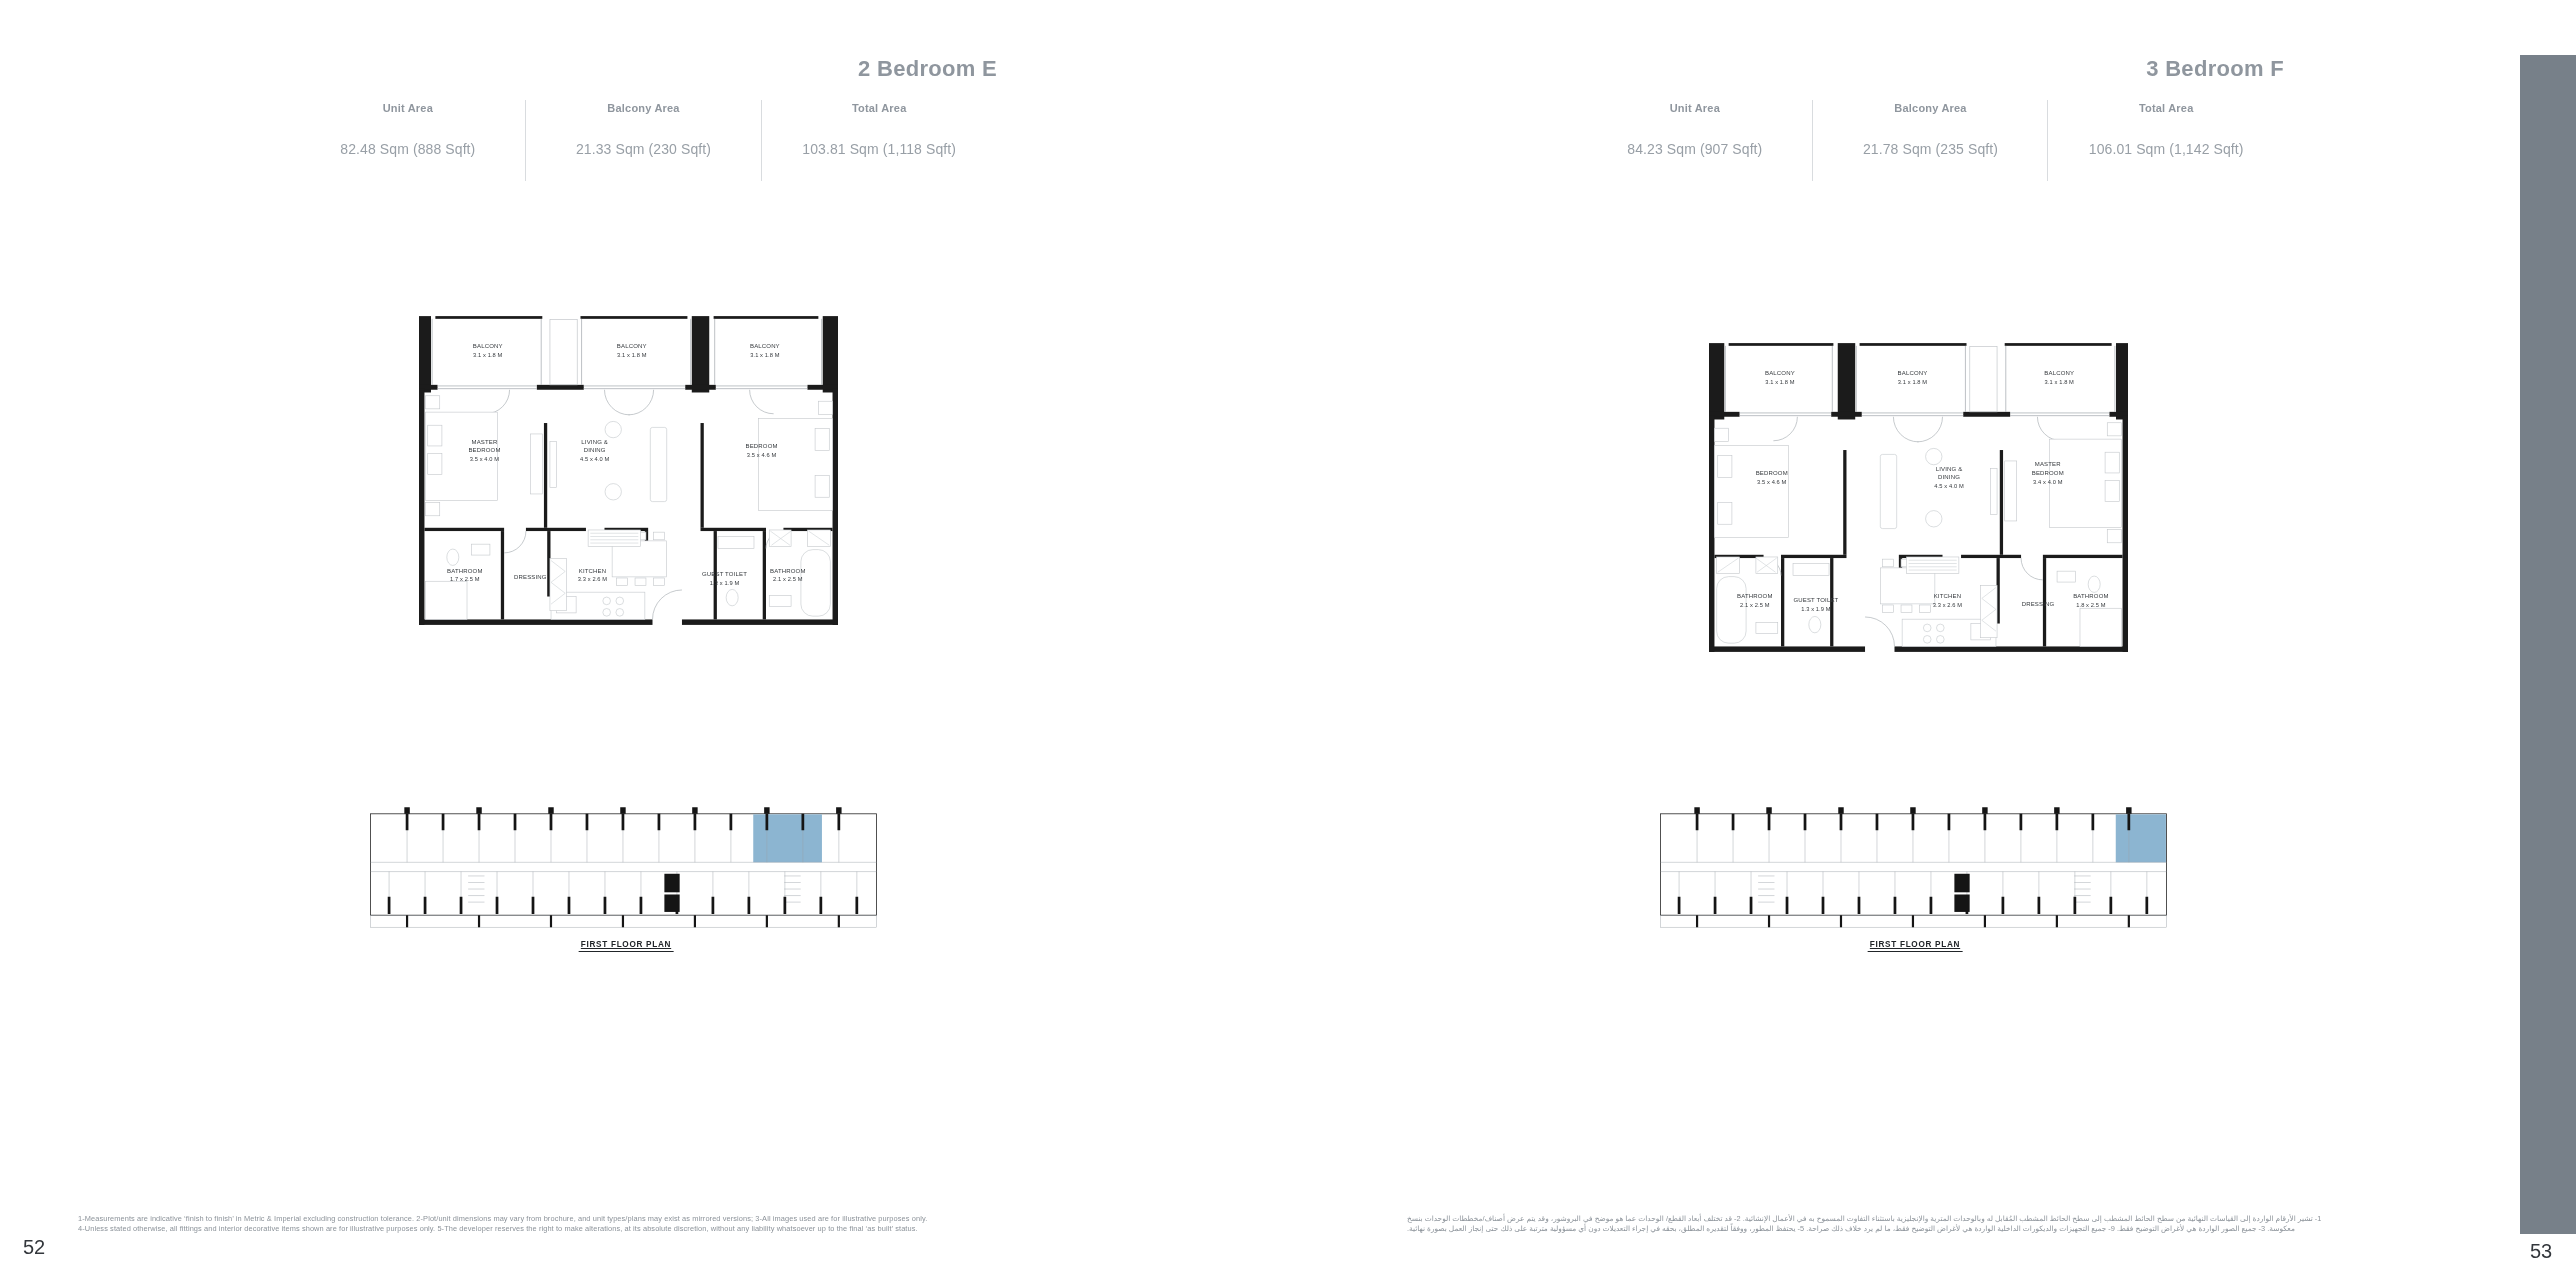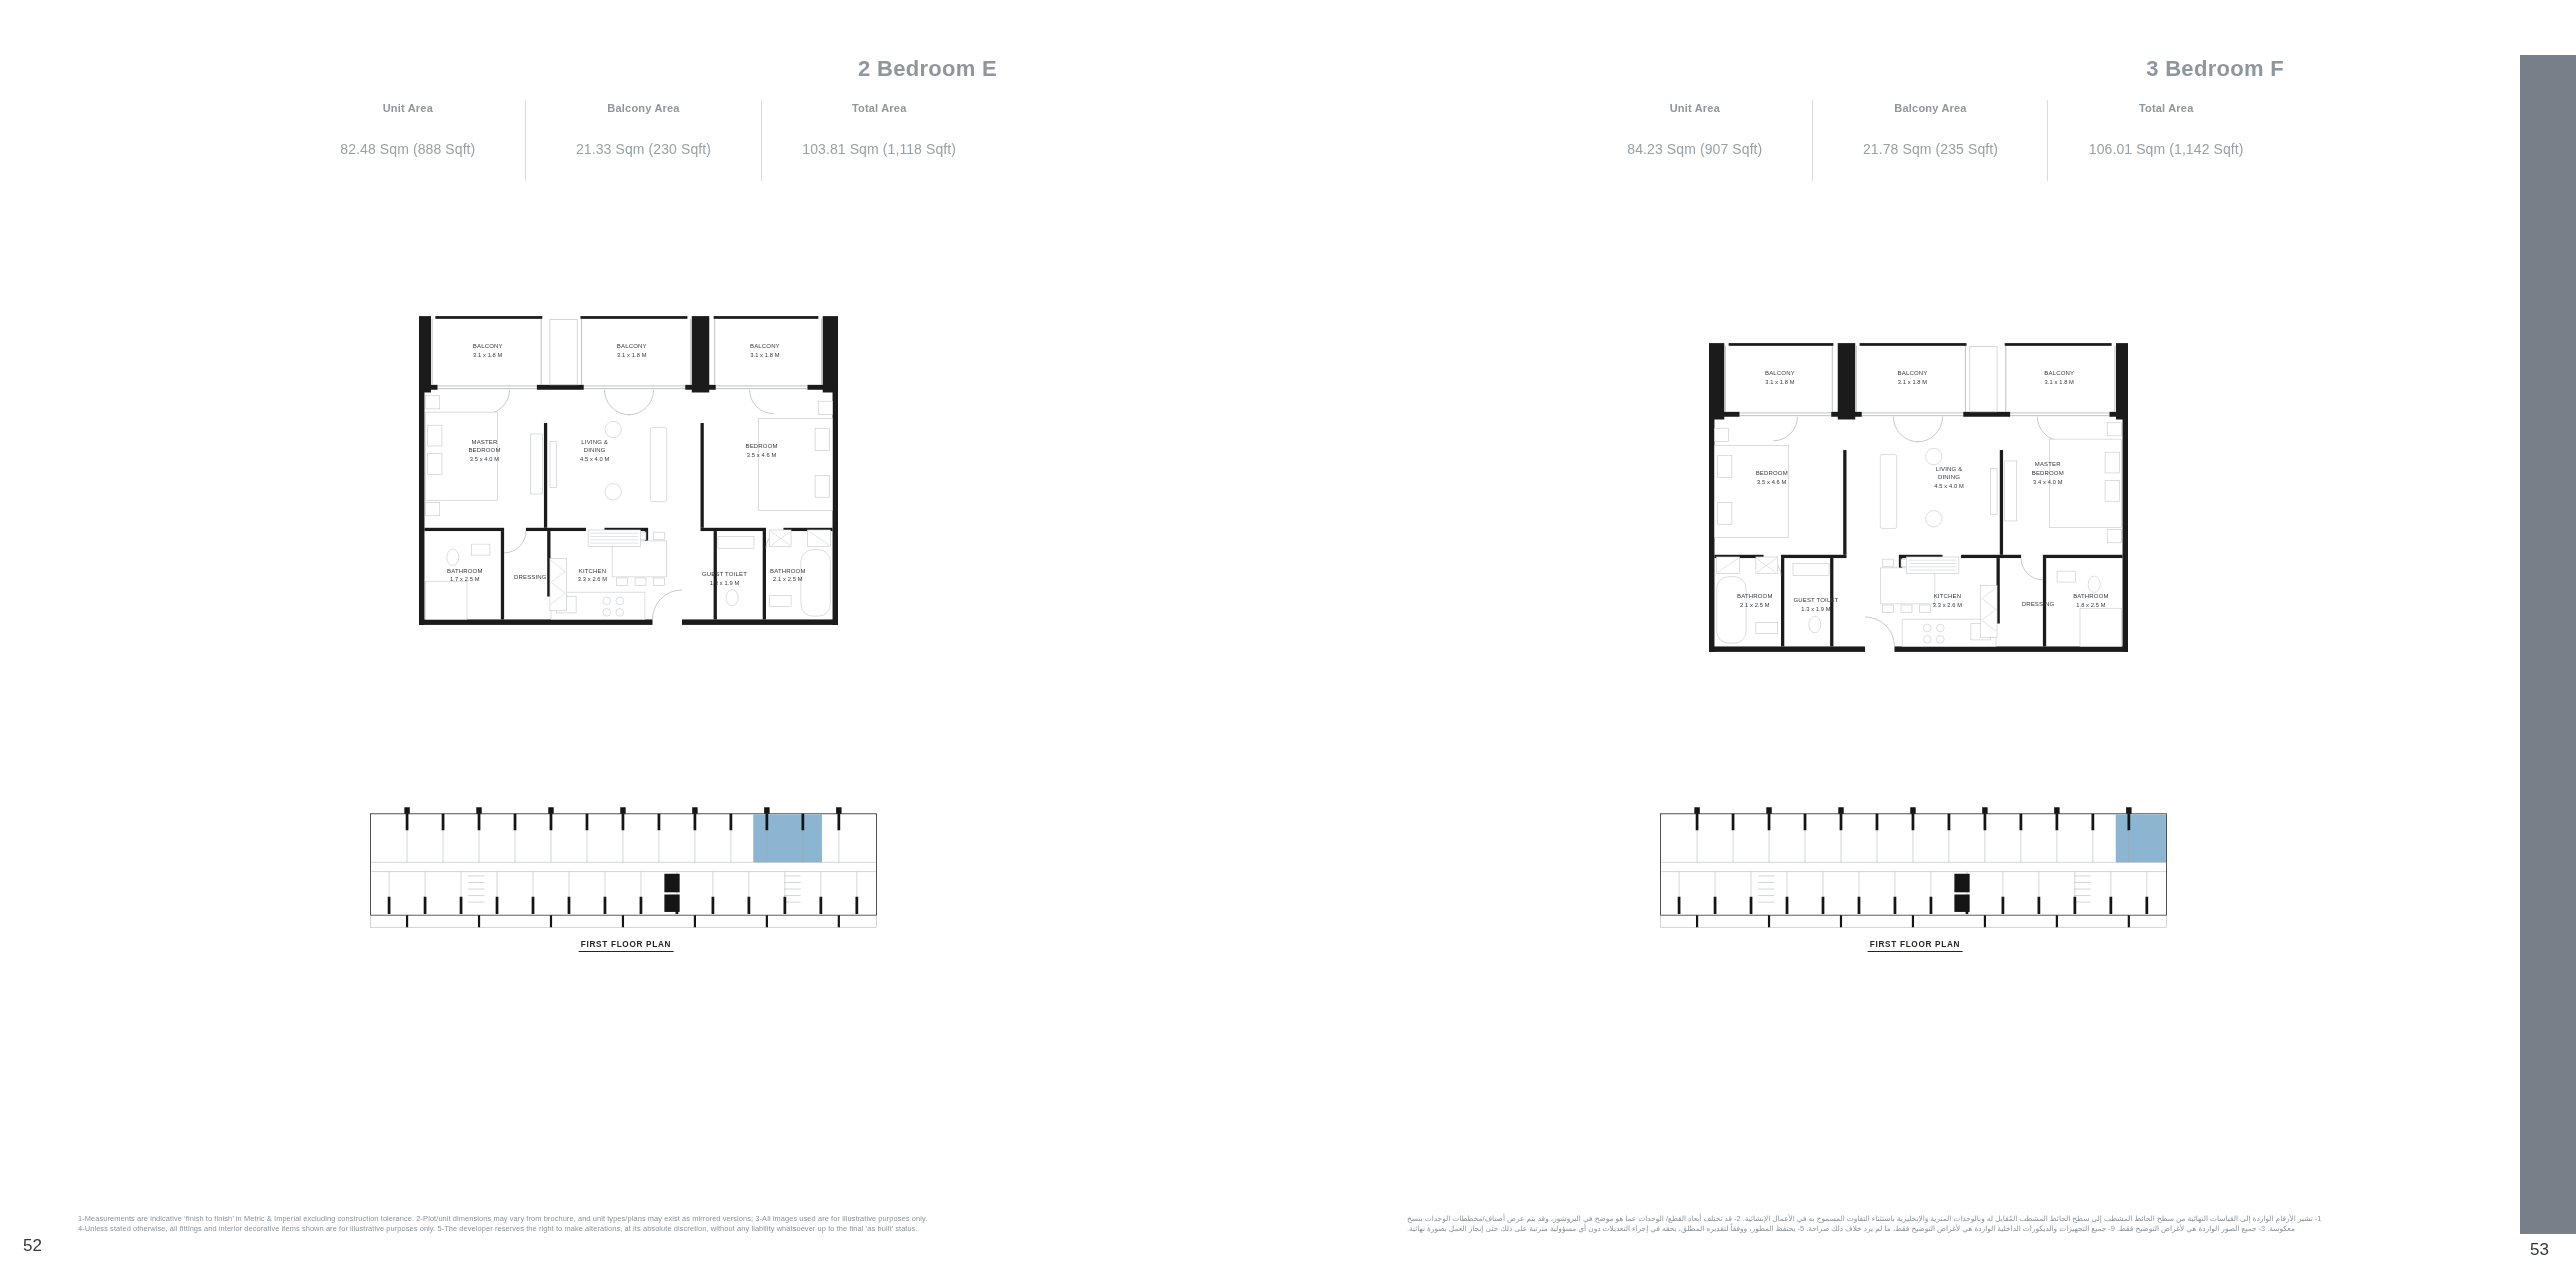--- a/index.html
+++ b/index.html
@@ -14,26 +14,26 @@
   .stat-label{font-size:11px;font-weight:600;color:#8f969e;letter-spacing:0.2px;}
   .stat-value{font-size:14px;font-weight:400;color:#989fa6;margin-top:27px;letter-spacing:0.1px;}
   .stat-sep{width:0.5px;height:81px;background:#d9dcdf;}
   
   svg text{font-family:"Liberation Sans","DejaVu Sans",sans-serif;fill:#34383c;}
   .room-name{font-size:11px;letter-spacing:.3px;}
   .room-dim{font-size:10.5px;letter-spacing:.2px;}
   
   .floor-caption{font-size:8.2px;font-weight:600;color:#212529;letter-spacing:0.7px;
                  border-bottom:1.1px solid #212529;padding:0 2.2px 2.2px 2.2px;
-                 transform:translateX(-50%);white-space:nowrap;}
+                 transform:translateX(-50%);white-space:nowrap;text-decoration:underline;}
   
   .disc-en{width:1085px;font-size:7.4px;line-height:9.8px;color:#8b9299;letter-spacing:0.1px;}
   .disc-ar{width:1069px;font-size:7.4px;line-height:9.8px;color:#8b9299;
            direction:rtl;text-align:left;}
-  .page-num{font-size:17px;font-weight:500;color:#33373c;}
+  .page-num{font-size:20px;font-weight:500;color:#33373c;}
   .side-strip{background:#778089;}
 </style>
 </head>
 <body>
 
 <div class="abs unit-title" style="left:290px;top:56px;">2 Bedroom E</div>
 
 <div class="abs stats" style="left:290px;top:102px;">
   <div class="stat-col">
     <div class="stat-label">Unit Area</div>

